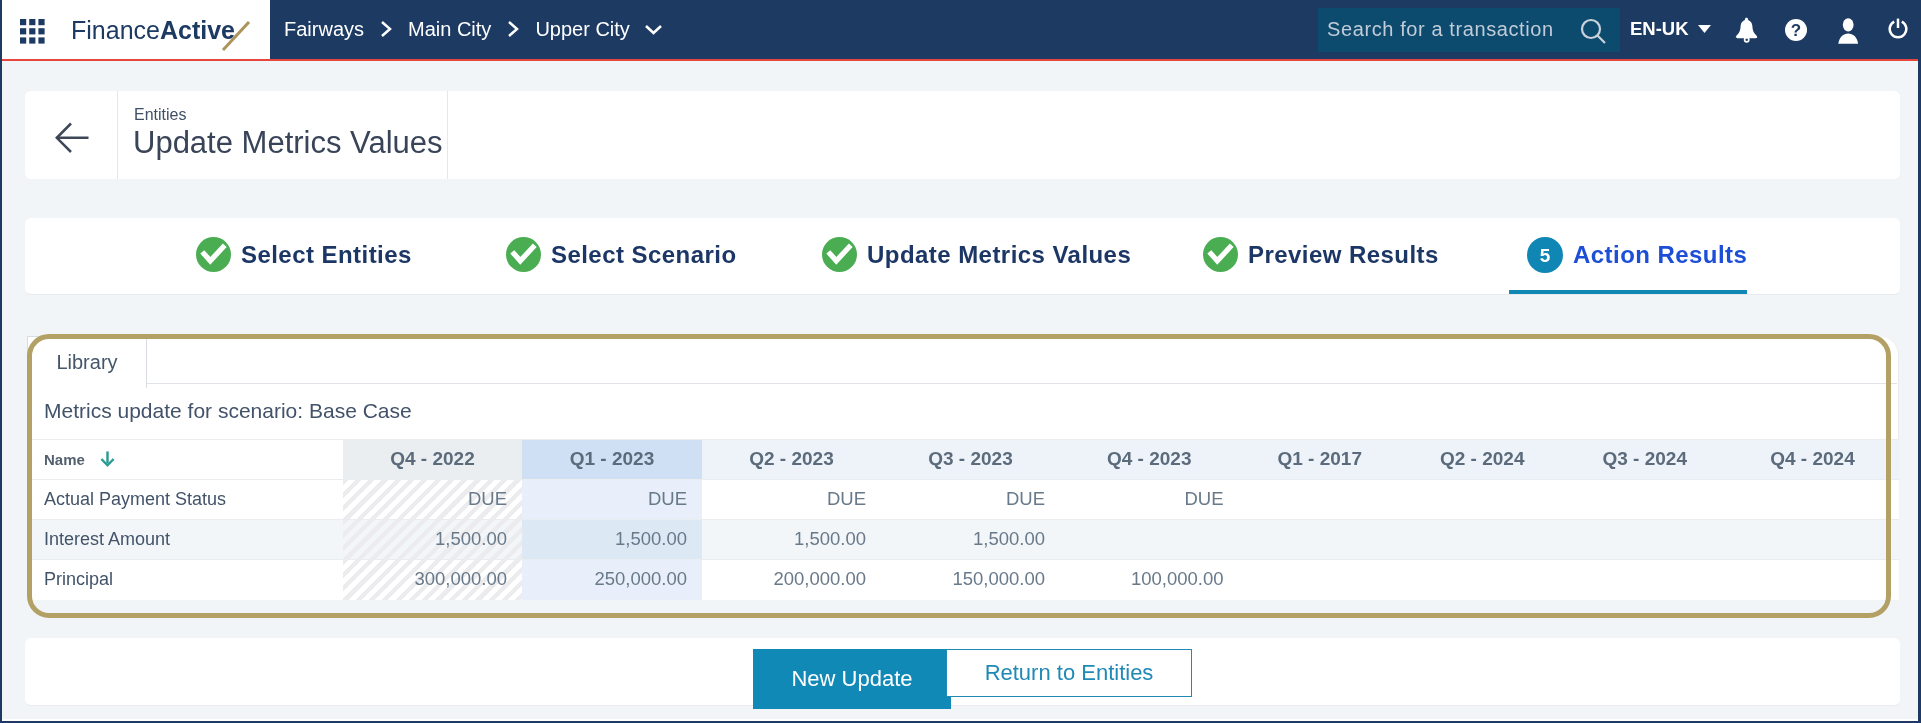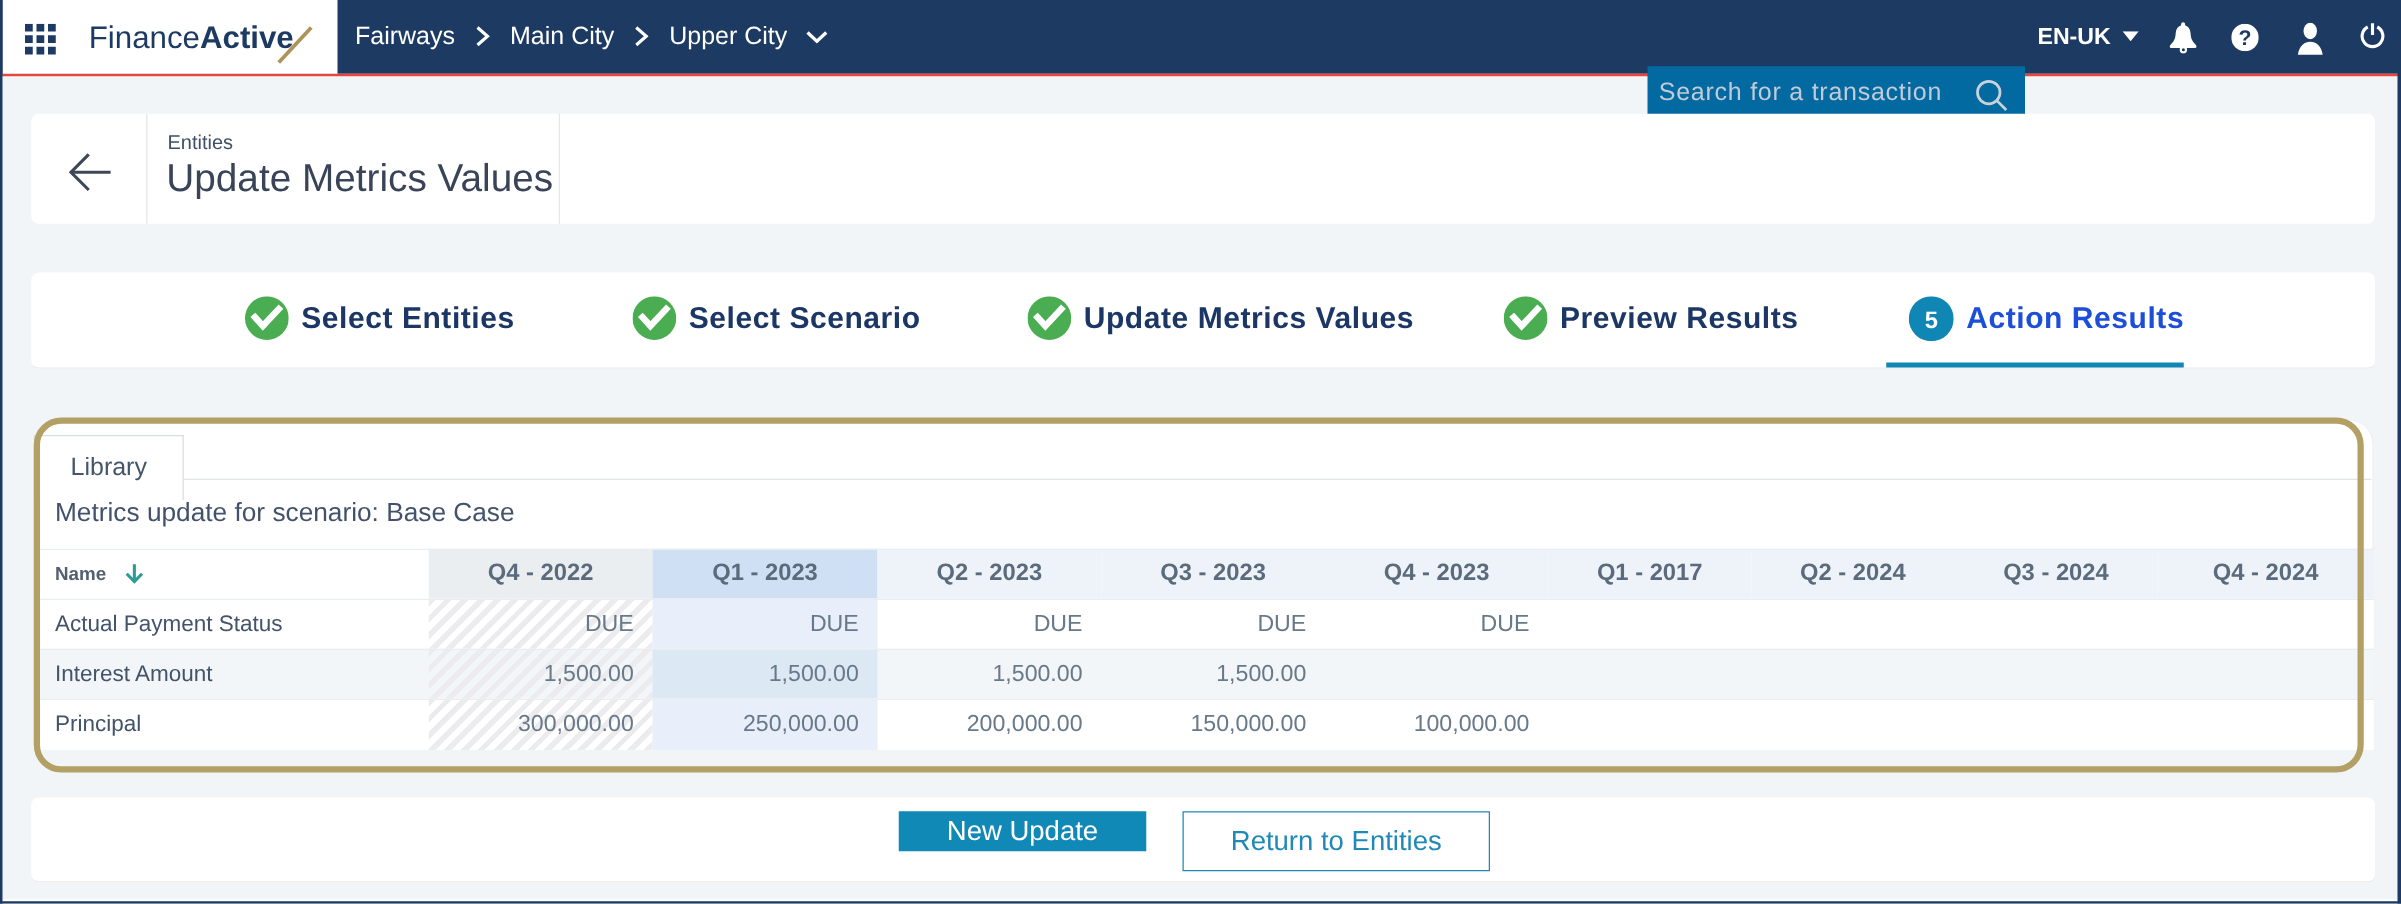--- a/index.html
+++ b/index.html
@@ -10,21 +10,21 @@
 
 #navbar { position:absolute; left:0; top:0; width:1921px; height:59px; background:#1d3a63; }
 #redline { position:absolute; left:0; top:59px; width:1921px; height:1.7px; background:#e8453c; }
 #logobox { position:absolute; left:2px; top:0; width:268px; height:59px; background:#ffffff; }
 #gridicon { position:absolute; left:18px; top:19px; }
 #logotext { position:absolute; left:69px; top:16px; font-size:25px; color:#1d3a63; }
 #logotext b { font-weight:700; }
 #breadcrumb { position:absolute; left:284px; top:0; height:58px; display:flex; align-items:center; color:#ffffff; font-size:20px; }
 .bc-sep { margin:0 16px; }
 
-#searchbox { position:absolute; left:1318px; top:8px; width:302px; height:44px; background:#0369a1; border-radius:0;margin-top:45px; }
+#searchbox { position:absolute; left:1318px; top:8px; width:302px; height:44px; background:#0c4a6e; border-radius:0; }
 #searchbox .ph { position:absolute; left:9px; top:10px; font-size:20px; color:#c2cbd8; letter-spacing:0.6px; }
 #enuk { position:absolute; left:1630px; top:0px; height:58px; display:flex; align-items:center; color:#fff; font-size:18.5px; font-weight:700; }
 
 
 #main { position:absolute; left:2px; top:60.7px; width:1917px; height:659.3px; background:#f1f5f8; }
 #frame { position:absolute; left:0; top:0; width:1921px; height:723px; border-left:2px solid #1d3a63; border-right:3px solid #1d3a63; border-bottom:2px solid #1d3a63; pointer-events:none; z-index:50; }
 
 
 #titlecard { position:absolute; left:25px; top:91px; width:1875px; height:88px; background:#ffffff; border-radius:6px; }
 .vdiv { position:absolute; top:0; width:1px; height:88px; background:#e4e8ec; }
@@ -33,37 +33,37 @@
 
 
 #stepper { position:absolute; left:25px; top:218px; width:1875px; height:77px; background:#ffffff; border-radius:6px; border-bottom:1px solid #e7e9eb; }
 .step { position:absolute; height:73px; display:flex; align-items:center; }
 .step .lbl { font-size:24px; font-weight:700; color:#1c3766; margin-left:10px; letter-spacing:0.45px; }
 .step.active .lbl { color:#1d4ed8; }
 #underline { position:absolute; left:1509px; top:289.5px; width:238px; height:4.5px; background:#1187b5; }
 
 
 #goldwhite { position:absolute; left:30px; top:337px; width:1869px; height:263px; background:#ffffff; border-radius:18px 18px 14px 8px; border:1px solid #e9ecef; border-top:none; border-left:none; }
-#tab { position:absolute; left:27px; top:348px; width:120px; height:52px; background:#ffffff; border:1px solid #d9dde1; border-bottom:none; }
+#tab { position:absolute; left:27px; top:336px; width:120px; height:52px; background:#ffffff; border:1px solid #d9dde1; border-bottom:none; }
 #tab span { position:absolute; left:0; right:0; top:14px; text-align:center; font-size:20px; color:#45566b; }
 #tabline { position:absolute; left:147px; top:383px; width:1750px; height:1px; background:#e0e4e8; }
 #scenario { position:absolute; left:44px; top:399px; font-size:21px; color:#42526a; }
 #goldborder { position:absolute; left:27px; top:334px; width:1864px; height:284px; border:5px solid #b2a064; border-radius:22px; pointer-events:none; z-index:10; }
 
 
 #tbl { position:absolute; left:30px; top:439px; width:1858px; }
 .hdr { position:absolute; top:0; height:40px; font-size:19px; font-weight:700; color:#5b6b7b; display:flex; align-items:center; justify-content:center; }
 .row-line { position:absolute; height:1px; background:#e9edf0; left:0; width:1869px; }
 .cell { position:absolute; height:40px; font-size:18.5px; color:#68798a; display:flex; align-items:center; justify-content:flex-end; padding-right:15px; }
 .namecell { position:absolute; height:40px; font-size:18px; color:#42536a; display:flex; align-items:center; padding-left:14px; }
 .hatch { background-image:repeating-linear-gradient(135deg, #ececee 0px, #ececee 4.4px, rgba(255,255,255,0) 4.4px, rgba(255,255,255,0) 9.4px); }
 
 
 #bottombar { position:absolute; left:25px; top:638px; width:1875px; height:68px; background:#ffffff; border-radius:6px; border-bottom:1px solid #e9ebee; }
-#btn-new { position:absolute; left:719px; top:649px; width:198px; height:32px; background:#1189b6; color:#ffffff; font-size:22px; display:flex; align-items:center; justify-content:center; }
+#btn-new { position:absolute; left:753px; top:649px; width:198px; height:60px; background:#1189b6; color:#ffffff; font-size:22px; display:flex; align-items:center; justify-content:center; }
 #btn-ret { position:absolute; left:946px; top:649px; width:246px; height:48px; background:#ffffff; border:1px solid #2089b4; color:#2089b6; font-size:22px; display:flex; align-items:center; justify-content:center; }
 #botwhite { position:absolute; left:2px; top:719px; width:1917px; height:2px; background:#ffffff; z-index:40; }
 </style>
 </head>
 <body>
 <div id="main"></div>
 
 <div id="navbar"></div>
 <div id="redline"></div>
 <div id="logobox">

